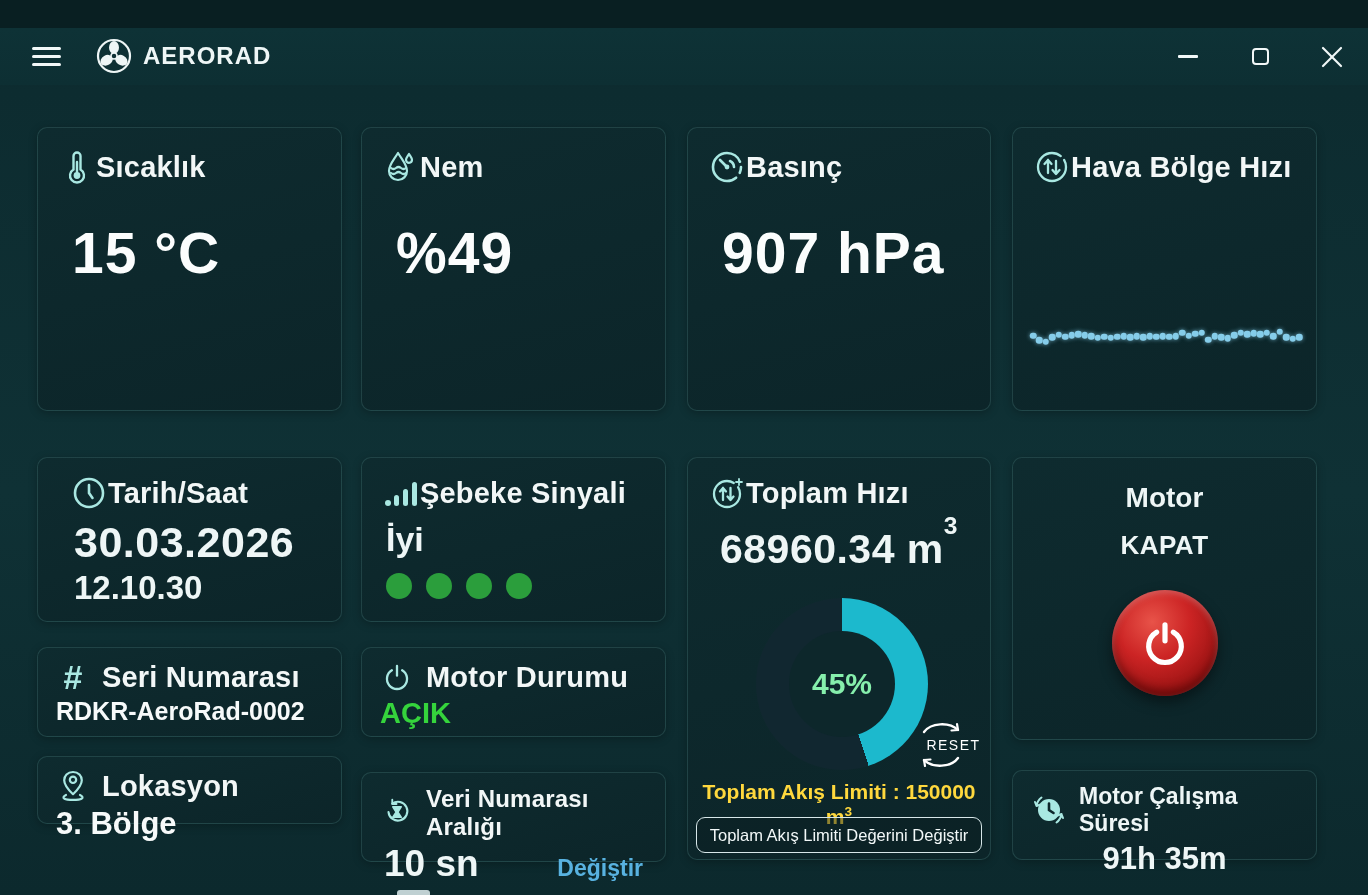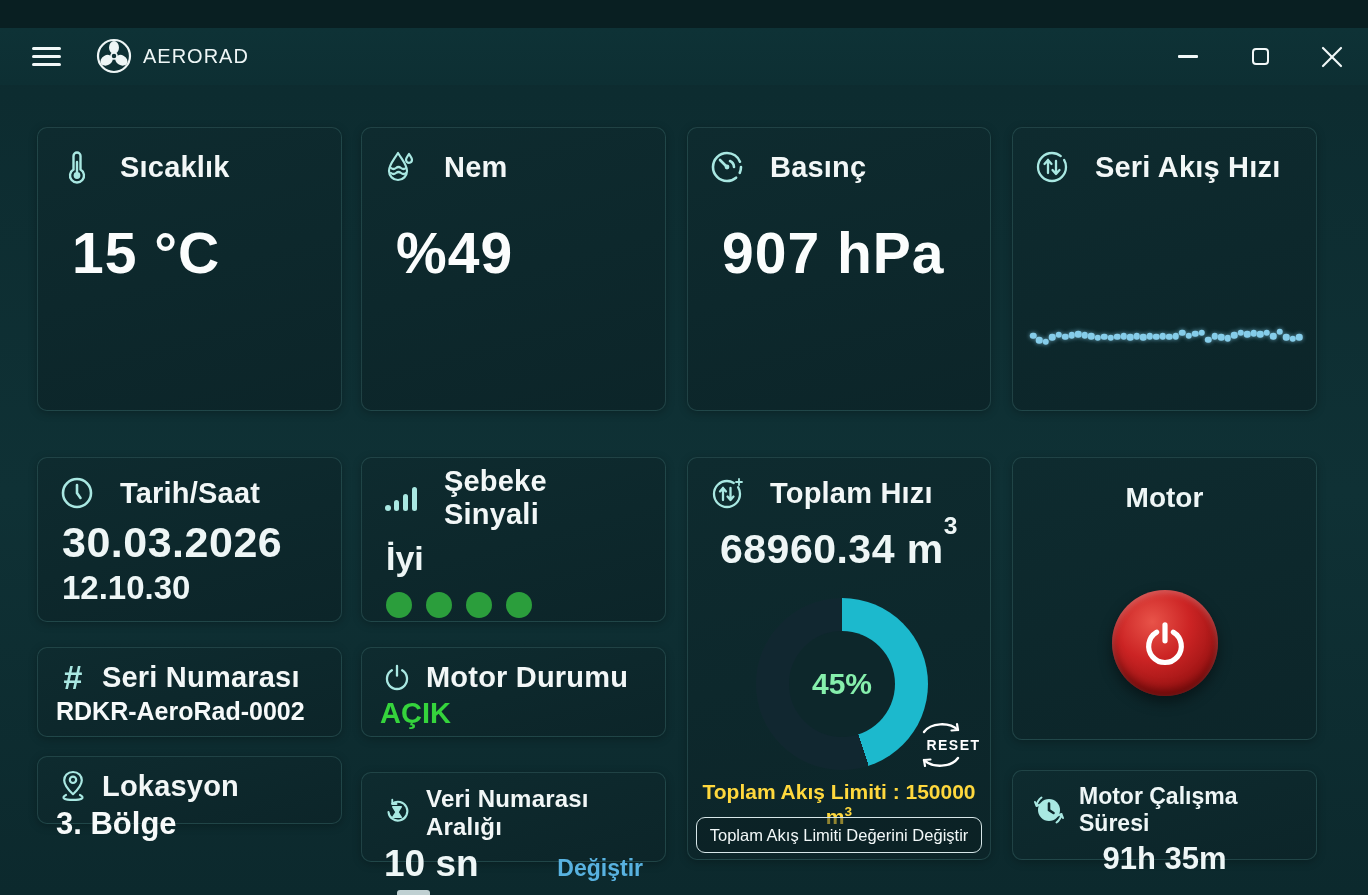--- a/index.html
+++ b/index.html
@@ -11,33 +11,33 @@
 
   
   .titlebar-top { position:absolute; left:0; top:0; width:100%; height:28px; background:#091f22; }
   .header { position:absolute; left:0; top:28px; width:100%; height:57px;
             background:linear-gradient(180deg,#0e3236 0%,#0d2f33 100%);
             display:flex; align-items:center; }
   .hamburger { position:absolute; left:32px; top:14px; width:34px; height:28px; background:none; border:none;
                cursor:pointer; display:flex; flex-direction:column; justify-content:center; gap:5px; }
   .hamburger span { display:block; width:29px; height:3px; background:#f2f8f8; border-radius:2px; }
   .brand { position:absolute; left:92px; top:6px; display:flex; align-items:center; gap:7px; }
-  .brand-name { font-size:20px; font-weight:normal; letter-spacing:1px; color:#eef6f6; }
+  .brand-name { font-size:24px; font-weight:bold; letter-spacing:1px; color:#eef6f6; }
   .win-controls { position:absolute; right:0; top:0; height:57px; display:flex; align-items:center; }
   .win-btn { width:72px; height:57px; background:none; border:none; cursor:pointer;
              display:flex; align-items:center; justify-content:center; }
   .min-glyph { width:20px; height:2.5px; background:#f2f8f8; border-radius:1px; }
   .max-glyph { width:17px; height:17px; border:2.5px solid #f2f8f8; border-radius:4px; }
 
   
   .card { position:absolute; border-radius:10px;
           background:linear-gradient(165deg,#0e2b2f 0%,#0c2529 100%);
           border:1px solid rgba(137,219,214,0.16);
           box-shadow:0 2px 8px rgba(0,0,0,0.25); padding:20px 20px; }
-  .card-head { display:flex; align-items:center; gap:24px; }
+  .card-head { display:flex; align-items:center; gap:0; }
   .card-head .icon { width:38px; height:38px; display:flex; align-items:center; justify-content:center; flex:0 0 auto; }
   .card-title { font-size:29px; font-weight:bold; color:#f2f7f7; letter-spacing:0.2px; }
   .card-title.small { font-size:24px; }
   .big-value { font-size:57px; font-weight:bold; color:#fbfdfd; margin-top:34px; padding-left:14px; letter-spacing:1px; }
   .big-value sup { font-size:0.58em; position:relative; top:-0.55em; font-weight:bold; }
   .hash-glyph { font-size:34px; font-weight:bold; color:#a9e8e2; }
 
   
   .date-value { font-size:43px; font-weight:bold; margin-top:6px; padding-left:4px; letter-spacing:0.5px; }
   .time-value { font-size:33px; font-weight:bold; margin-top:2px; padding-left:4px; }
@@ -50,21 +50,21 @@
   
   .flow-value { font-size:41px; font-weight:bold; text-align:center; margin-top:14px; letter-spacing:0.5px; }
   .flow-value sup { font-size:0.6em; position:relative; top:-0.6em; }
   .donut-wrap { position:absolute; left:68px; top:140px; width:172px; height:172px; }
   .donut-ring { width:172px; height:172px; border-radius:50%; }
   .donut-hole { position:absolute; left:33px; top:33px; width:106px; height:106px; border-radius:50%;
                 background:#0d272b; display:flex; align-items:center; justify-content:center; }
   .donut-label { font-size:30px; font-weight:bold; color:#86efac; }
   .reset-btn { position:absolute; right:16px; top:262px; width:66px; background:none; border:none; cursor:pointer;
                display:flex; flex-direction:column; align-items:center; gap:1px; color:#fff; }
-  .reset-text { font-size:14px; font-weight:bold; letter-spacing:1.5px; color:#fff;margin-left:25px; }
+  .reset-text { font-size:14px; font-weight:normal; letter-spacing:1.5px; color:#fff;margin-left:25px; }
   .limit-text { position:absolute; left:0; width:100%; top:322px; text-align:center;
                 color:#ffd83d; font-size:21px; font-weight:bold; }
   .limit-text sup { font-size:0.65em; }
   .limit-btn { position:absolute; left:8px; top:359px; width:calc(100% - 16px); height:36px;
                background:rgba(10,30,34,0.45); border:1.5px solid #d7e7e9; border-radius:9px;
                color:#f2f8f8; font-size:16.5px; font-family:inherit; cursor:pointer; }
 
   
   .motor-title { text-align:center; font-size:28px; font-weight:bold; margin-top:4px; }
   .motor-action { text-align:center; font-size:26px; font-weight:bold; margin-top:16px; letter-spacing:0.5px; }
@@ -190,21 +190,21 @@
 
   <section class="card" style="left:1012px;top:127px;width:305px;height:284px;">
     <div class="card-head">
       <span class="icon">
         <svg width="38" height="38" viewBox="0 0 38 38" fill="none" stroke="#a9e8e2" stroke-width="2.3" stroke-linecap="round" stroke-linejoin="round">
           <circle cx="19" cy="19" r="14" stroke-dasharray="75 5"></circle>
           <path d="M15 25 V 12 M15 12 l -3.5 4 M15 12 l 3.5 4"></path>
           <path d="M23 13 V 26 M23 26 l -3.5 -4 M23 26 l 3.5 -4"></path>
         </svg>
       </span>
-      <h2 class="card-title">Seri Akış Hızı</h2>
+      <h2 class="card-title">Hava Bölge Hızı</h2>
     </div>
     <div class="sparkline">
         <span class="spark-dot" style="left: 0%; top: 48%; background: rgb(134, 205, 234);"></span>
         <span class="spark-dot" style="left: 2.43902%; top: 68%; background: rgb(134, 205, 234);"></span>
         <span class="spark-dot" style="left: 4.87805%; top: 74%; background: rgb(134, 205, 234);"></span>
         <span class="spark-dot" style="left: 7.31707%; top: 56%; background: rgb(134, 205, 234);"></span>
         <span class="spark-dot" style="left: 9.7561%; top: 44%; background: rgb(134, 205, 234);"></span>
         <span class="spark-dot" style="left: 12.1951%; top: 54%; background: rgb(134, 205, 234);"></span>
         <span class="spark-dot" style="left: 14.6341%; top: 46%; background: rgb(134, 205, 234);"></span>
         <span class="spark-dot" style="left: 17.0732%; top: 42%; background: rgb(134, 205, 234);"></span>
@@ -238,35 +238,35 @@
         <span class="spark-dot" style="left: 85.3659%; top: 42%; background: rgb(134, 205, 234);"></span>
         <span class="spark-dot" style="left: 87.8049%; top: 36%; background: rgb(134, 205, 234);"></span>
         <span class="spark-dot" style="left: 90.2439%; top: 50%; background: rgb(134, 205, 234);"></span>
         <span class="spark-dot" style="left: 92.6829%; top: 32%; background: rgb(134, 205, 234);"></span>
         <span class="spark-dot" style="left: 95.122%; top: 56%; background: rgb(134, 205, 234);"></span>
         <span class="spark-dot" style="left: 97.561%; top: 62%; background: rgb(134, 205, 234);"></span>
         <span class="spark-dot" style="left: 100%; top: 56%; background: rgb(134, 205, 234);"></span>
       </div>
   </section>
 
-  <section class="card" style="left:37px;top:457px;width:305px;height:165px;padding:16px 20px;">
+  <section class="card" style="left:37px;top:457px;width:305px;height:165px;padding:16px 32px;">
     <div class="card-head">
       <span class="icon">
         <svg width="38" height="38" viewBox="0 0 38 38" fill="none" stroke="#a9e8e2" stroke-width="2.6" stroke-linecap="round">
           <circle cx="19" cy="19" r="14"></circle>
           <path d="M19 11 v 8 l 3.5 5"></path>
         </svg>
       </span>
       <h2 class="card-title">Tarih/Saat</h2>
     </div>
     <div class="date-value">30.03.2026</div>
     <div class="time-value">12.10.30</div>
   </section>
 
-  <section class="card" style="left:361px;top:457px;width:305px;height:165px;padding:7px 20px;">
+  <section class="card" style="left:361px;top:457px;width:305px;height:165px;padding:16px 20px;">
     <div class="card-head">
       <span class="icon">
         <svg width="38" height="36" viewBox="0 0 38 36" fill="#a9e8e2">
           <circle cx="6" cy="28" r="3"></circle>
           <rect x="12" y="20" width="5" height="11" rx="2.5"></rect>
           <rect x="21" y="14" width="5" height="17" rx="2.5"></rect>
           <rect x="30" y="7" width="5" height="24" rx="2.5"></rect>
         </svg>
       </span>
       <h2 class="card-title">Şebeke Sinyali</h2>
@@ -312,20 +312,21 @@
           <path d="M12 6 l 1 6 M12 6 l 6.5 -0.5" stroke-width="2.2"></path>
       </svg>
     </button>
 
     <div class="limit-text"><span>Toplam Akış Limiti : 150000 m</span><sup>3</sup></div>
     <button class="limit-btn">Toplam Akış Limiti Değerini Değiştir</button>
   </section>
 
   <section class="card" style="left:1012px;top:457px;width:305px;height:283px;">
     <div class="motor-title">Motor</div>
+    <div class="motor-action">KAPAT</div>
     <button class="power-btn" aria-label="motor kapat">
       <svg width="52" height="52" viewBox="0 0 36 36" fill="none" stroke="#fff" stroke-width="3.6" stroke-linecap="round">
         <path d="M12.2 10.5 a 11.3 11.3 0 1 0 11.6 0"></path>
         <line x1="18" y1="5.5" x2="18" y2="16.5"></line>
       </svg>
     </button>
   </section>
 
   <section class="card compact" style="left:37px;top:647px;width:305px;height:90px;">
     <div class="card-head">

